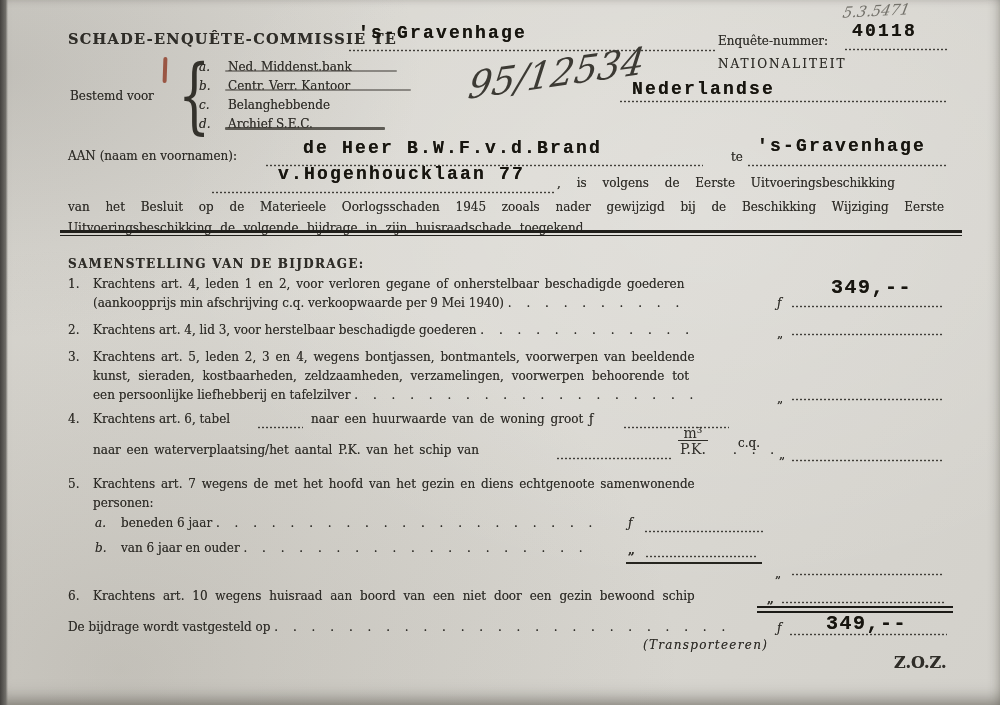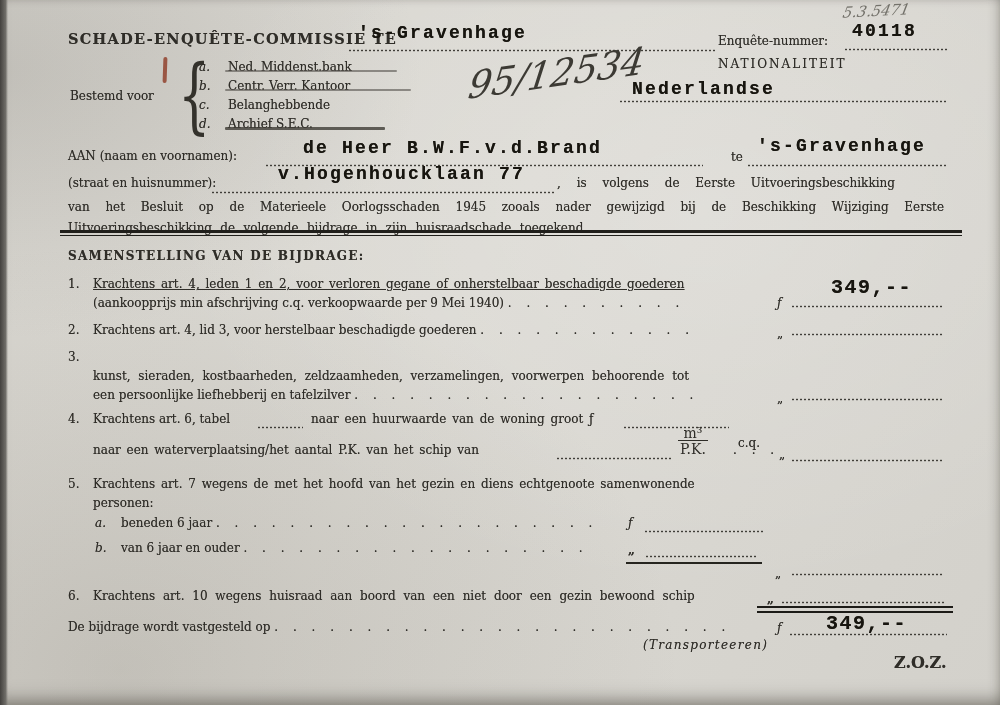--- a/index.html
+++ b/index.html
@@ -85,44 +85,44 @@
   <div class="t" style="left:228px;top:117px;">Archief S.E.C.</div>
   <div class="strike dark" style="left:225px;top:127px;width:160px;"></div>
 
   <div class="t" style="left:68px;top:149px;">AAN (naam en voornamen):</div>
   <div class="fill" style="left:266px;top:164px;width:437px;"></div>
   <div class="typed" style="left:303px;top:138px;">de Heer B.W.F.v.d.Brand</div>
   <div class="t" style="left:731px;top:150px;">te</div>
   <div class="fill" style="left:748px;top:164px;width:199px;"></div>
   <div class="typed" style="left:757px;top:136px;">'s-Gravenhage</div>
 
-  <div class="t" style="left:68px;top:176px;">(straat en huisnummer):</div>
   <div class="fill" style="left:212px;top:191px;width:344px;"></div>
   <div class="typed" style="left:278px;top:164px;">v.Hogenhoucklaan 77</div>
   <div class="t" style="left:557px;top:176px;word-spacing:12px;">, is volgens de Eerste Uitvoeringsbeschikking</div>
 
   <div class="t just" style="left:68px;top:197px;width:876px;">van het Besluit op de Materieele Oorlogsschaden 1945 zooals nader gewijzigd bij de Beschikking Wijziging Eerste Uitvoeringsbeschikking de volgende bijdrage in zijn huisraadschade toegekend.</div>
 
   <div class="rule2"></div>
 
-  <div class="t b ls1" style="left:68px;top:249px;text-align:center;">SAMENSTELLING VAN DE BIJDRAGE:</div>
+  <div class="t b ls1" style="left:68px;top:257px;text-align:center;">SAMENSTELLING VAN DE BIJDRAGE:</div>
 
   <div class="t" style="left:68px;top:277px;">1.</div>
-  <div class="t ws2" style="left:93px;top:277px;text-decoration:underline;">Krachtens art. 4, leden 1 en 2, voor verloren gegane of onherstelbaar beschadigde goederen</div>
+  <div class="t ws2" style="left:93px;top:277px;">Krachtens art. 4, leden 1 en 2, voor verloren gegane of onherstelbaar beschadigde goederen</div>
   <div class="t" style="left:93px;top:296px;"><span>(aankoopprijs min afschrijving c.q. verkoopwaarde per 9 Mei 1940)</span> <span class="lead">. . . . . . . . . .</span></div>
   <div class="t it" style="left:777px;top:296px;">ƒ</div>
   <div class="typed big" style="left:831px;top:276px;">349,--</div>
   <div class="fill" style="left:792px;top:305px;width:150px;"></div>
 
   <div class="t" style="left:68px;top:323px;">2.</div>
   <div class="t" style="left:93px;top:323px;"><span>Krachtens art. 4, lid 3, voor herstelbaar beschadigde goederen</span> <span class="lead">. . . . . . . . . . . .</span></div>
   <div class="t" style="left:777px;top:326px;">„</div>
   <div class="fill" style="left:792px;top:333px;width:150px;"></div>
 
   <div class="t" style="left:68px;top:350px;">3.</div>
+  <div class="t ws2" style="left:93px;top:350px;">Krachtens art. 5, leden 2, 3 en 4, wegens bontjassen, bontmantels, voorwerpen van beeldende</div>
   <div class="t" style="left:93px;top:388px;"><span>een persoonlijke liefhebberij en tafelzilver</span> <span class="lead">. . . . . . . . . . . . . . . . . . .</span></div>
   <div class="t ws4" style="left:93px;top:369px;">kunst, sieraden, kostbaarheden, zeldzaamheden, verzamelingen, voorwerpen behoorende tot</div>
   <div class="t" style="left:777px;top:391px;">„</div>
   <div class="fill" style="left:792px;top:398px;width:150px;"></div>
 
   <div class="t" style="left:68px;top:412px;">4.</div>
   <div class="t" style="left:93px;top:412px;">Krachtens art. 6, tabel</div>
   <div class="fill" style="left:258px;top:426px;width:45px;"></div>
   <div class="t ws2" style="left:311px;top:412px;">naar een huurwaarde van de woning groot ƒ</div>
   <div class="fill" style="left:624px;top:426px;width:105px;"></div>

